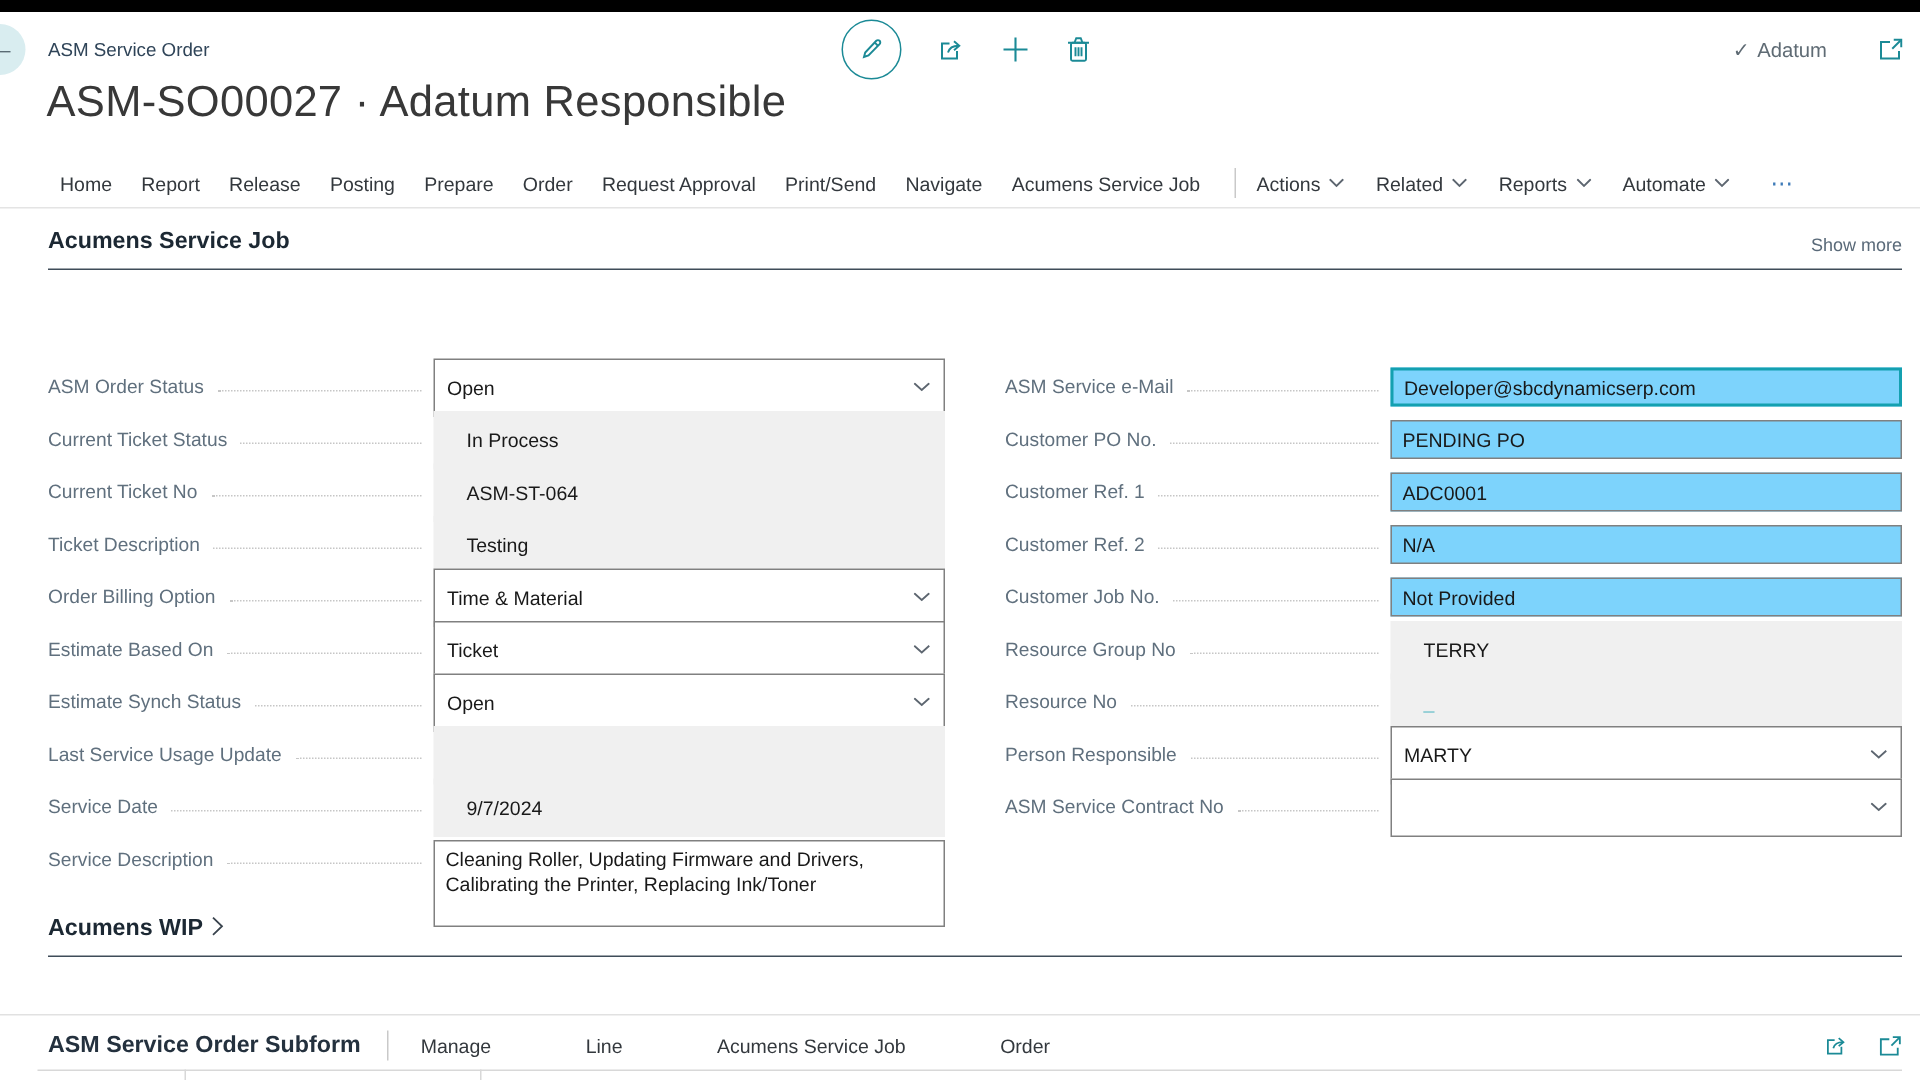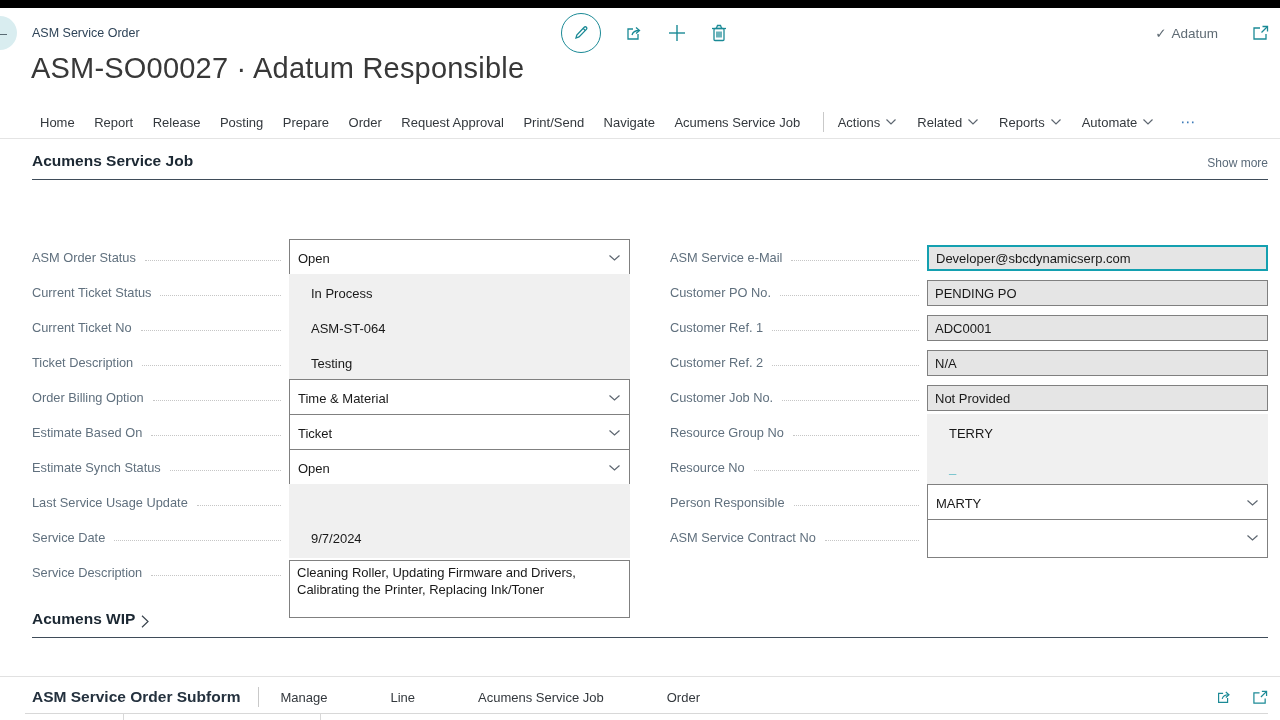--- a/index.html
+++ b/index.html
@@ -57,30 +57,30 @@
   .leader { flex:1; border-bottom:1.5px dotted #c6c6c6; margin:0 8px 6px 9px; min-width:10px; }
   .control { width:341px; height:39px; font-size:13px; color:#191919; }
   .combobox {
     border:1px solid #808080; background:#fff; display:flex; align-items:center;
     justify-content:space-between; padding:0 9px 0 8px; cursor:pointer;
   }
   .readonly-field { background:#f0f0f0; display:flex; align-items:center; padding:0 22px; }
   .accent-text { color:#14a0b0; font-weight:bold; }
   input.text-field {
     width:341px; height:26px; border:1px solid #808080; padding:0 7px; font-size:13px;
-    font-family:"Liberation Sans", sans-serif; color:#191919; background:#e5e5e5;
+    font-family:"Liberation Sans", sans-serif; color:#191919; background:#7dd3fc;
   }
   input.text-field.focused { border:2px solid #14a0b0; outline:none; }
   textarea.textarea-field {
     width:341px; height:58px; border:1px solid #808080; resize:none; padding:3px 7px;
     font-size:13px; font-family:"Liberation Sans", sans-serif; color:#191919; line-height:17px;
   }
 
   .wip-head {
-    position:absolute; top:610px; left:32px; right:12px; display:flex; align-items:flex-end; gap:6px;
+    position:absolute; top:610px; left:32px; right:12px; display:flex; align-items:flex-start; gap:6px;
     border-bottom:1px solid #3f4c59; padding-bottom:9px; cursor:pointer;
   }
   .wip-chevron { color:#3a444e; margin-top:1px; display:flex; }
 
   .subform { position:absolute; top:676px; left:0; width:1280px; border-top:1px solid #e1e1e1; }
   .subform-head {
     display:flex; align-items:center; padding:10px 12px 9px 32px; font-size:13px; color:#33383d;
   }
   .subform-title { font-size:15.5px; font-weight:bold; color:#24313e; white-space:nowrap; }
   .subform-head .divider { width:1px; height:20px; background:#c9c9c9; margin:0 21px 0 18px; }

